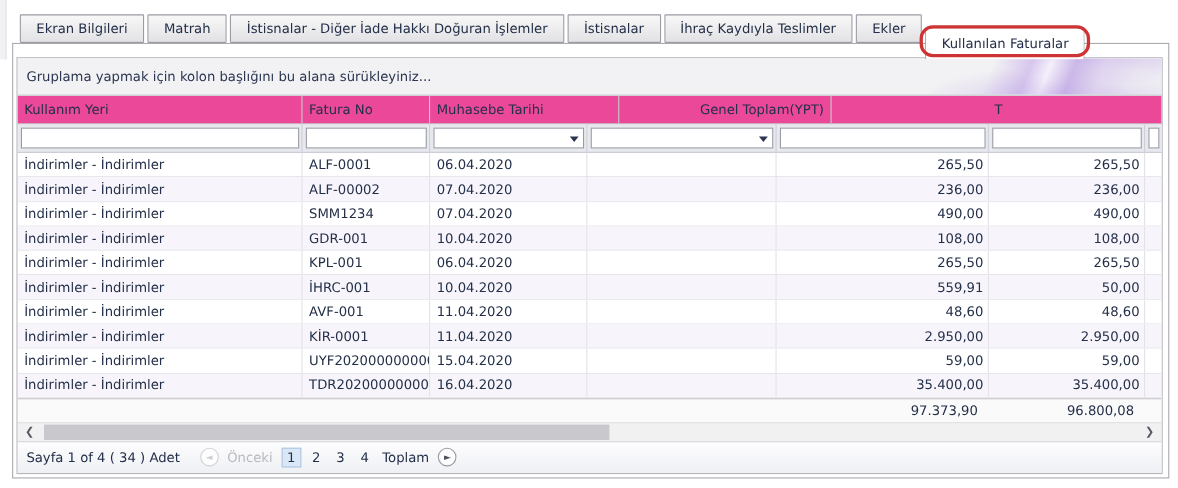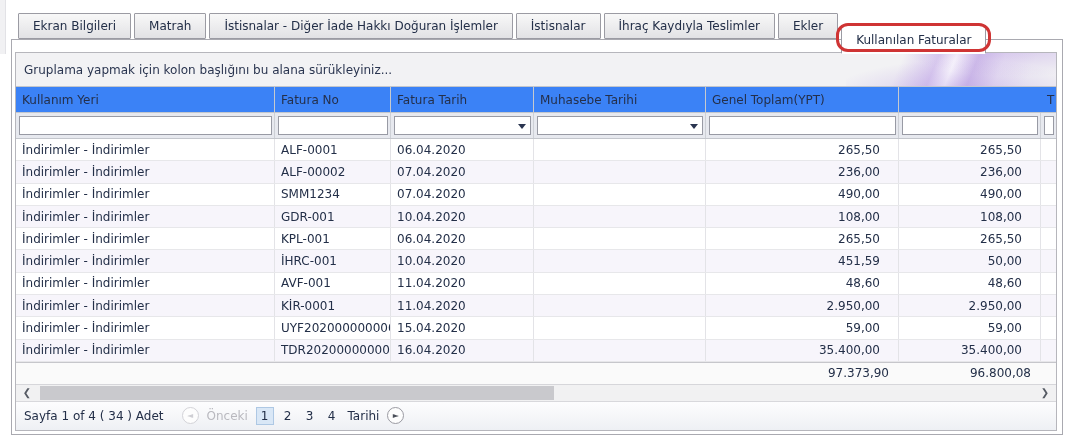--- a/index.html
+++ b/index.html
@@ -29,40 +29,40 @@
 
   .group-panel { position:relative; height:34px; background:#f2f2f4; border-bottom:1px solid #c3c6cc;
                  display:flex; align-items:center; padding-left:8px; color:#2a3550; overflow:hidden; }
   .group-deco { position:absolute; right:0; top:0; bottom:0; width:210px; pointer-events:none;
     background:
       radial-gradient(170px 46px at 82% -25%, rgba(186,158,228,.50), transparent 70%),
       radial-gradient(190px 52px at 55% 130%, rgba(172,140,222,.45), transparent 70%),
       linear-gradient(112deg, rgba(242,242,244,0) 26%, rgba(198,172,234,.55) 42%, rgba(255,255,255,.95) 50%, rgba(182,150,226,.55) 60%, rgba(222,206,242,.35) 72%, rgba(242,242,244,0) 86%);
   }
 
-  .hdr-row { display:flex; height:26px; background:#3b82f6; border-bottom:1px solid #c3c6cc; }
+  .hdr-row { display:flex; height:26px; background:#ec4899; border-bottom:1px solid #c3c6cc; }
   .hdr-cell { display:flex; align-items:center; padding:0 6px; border-right:1px solid #c7cace;
               color:#242f4a; overflow:hidden; white-space:nowrap; flex:none; }
   .hdr-cell:last-child { flex:1 1 auto; border-right:none; }
 
   .filter-row { display:flex; height:26px; background:#e7e9ef; border-bottom:1px solid #c3c6cc; }
   .filter-cell { position:relative; padding:3px 2px 3px 3px; border-right:1px solid #cdd0d6; flex:none; }
   .filter-cell:last-child { flex:1 1 auto; border-right:none; }
   .filter-input { width:100%; height:19px; border:1px solid #989aa4; background:#fff; font:inherit; padding:0 3px; outline:none; }
   .combo { position:relative; width:100%; height:19px; border:1px solid #989aa4; background:#fff; }
   .combo .arrow { position:absolute; right:4px; top:7px; width:0; height:0;
                   border-left:4px solid transparent; border-right:4px solid transparent; border-top:5px solid #2a3550; }
 
   .rows { flex:none; }
   .row { display:flex; height:22.3px; background:#fff; border-bottom:1px solid #e7e7ea; }
   .row.alt { background:#f7f5fb; }
   .cell { display:flex; align-items:center; padding:0 6px; border-right:1px solid #e3e3e7;
           overflow:hidden; white-space:nowrap; flex:none; }
   .cell:last-child { flex:1 1 auto; border-right:none; }
-  .cell.num { justify-content:flex-end; padding-right:18px; }
+  .cell.num { justify-content:flex-end; padding-right:4px; }
 
   .sum-row { display:flex; height:23px; background:#fafafa; border-top:1px solid #c6c6cb; border-bottom:1px solid #d6d6da; }
   .sum-cell { display:flex; align-items:center; padding:0 6px; flex:none; overflow:hidden; white-space:nowrap; }
   .sum-cell:last-child { flex:1 1 auto; }
   .sum-cell.num { justify-content:flex-end; padding-right:10px; }
 
   
   .hscroll { position:relative; height:17px; background:#f1f1f2; border-bottom:1px solid #d8d8dc; }
   .hs-arrow { position:absolute; top:0; width:18px; height:16px; display:flex; align-items:center; justify-content:center;
               color:#555a63; font-size:10px; cursor:pointer; }
@@ -121,27 +121,24 @@
         <div class="group-deco"></div>
       </div>
 
       <div class="hdr-row">
           <div class="hdr-cell" style="width: 259px;">
             <span>Kullanım Yeri</span>
           </div>
           <div class="hdr-cell" style="width: 116px;">
             <span>Fatura No</span>
           </div>
-          <div class="hdr-cell" style="width: 143px;">
-            <span>Fatura Tarih</span>
-          </div>
           <div class="hdr-cell" style="width: 172px;">
             <span>Muhasebe Tarihi</span>
           </div>
-          <div class="hdr-cell" style="width: 193px;">
+          <div class="hdr-cell" style="width: 193px; justify-content: flex-end;">
             <span>Genel Toplam(YPT)</span>
           </div>
           <div class="hdr-cell" style="width: 142px; margin-top: 48px;">
             <span>Genel Toplam</span>
           </div>
           <div class="hdr-cell">
             <span>T</span>
           </div>
         </div>
       <div class="filter-row">
@@ -205,21 +202,21 @@
             <div class="cell" style="width: 172px;"></div>
             <div class="cell num" style="width: 193px;">265,50</div>
             <div class="cell num" style="width: 142px;">265,50</div>
             <div class="cell"></div>
           </div>
           <div class="row alt">
             <div class="cell" style="width: 259px;">İndirimler - İndirimler</div>
             <div class="cell" style="width: 116px;">İHRC-001</div>
             <div class="cell" style="width: 143px;">10.04.2020</div>
             <div class="cell" style="width: 172px;"></div>
-            <div class="cell num" style="width: 193px;">451,59</div>
+            <div class="cell num" style="width: 193px;">559,91</div>
             <div class="cell num" style="width: 142px;">50,00</div>
             <div class="cell"></div>
           </div>
           <div class="row">
             <div class="cell" style="width: 259px;">İndirimler - İndirimler</div>
             <div class="cell" style="width: 116px;">AVF-001</div>
             <div class="cell" style="width: 143px;">11.04.2020</div>
             <div class="cell" style="width: 172px;"></div>
             <div class="cell num" style="width: 193px;">48,60</div>
             <div class="cell num" style="width: 142px;">48,60</div>
@@ -272,19 +269,19 @@
       <div class="pager">
         <span class="pager-info">Sayfa 1 of 4 ( 34 ) Adet</span>
         <span class="pg-circle disabled">◄</span>
         <span class="pg-label disabled">Önceki</span>
         <span class="pg-pages" style="display:flex;gap:6px;align-items:center;">
             <span class="pg-num current">1</span>
             <span class="pg-num">2</span>
             <span class="pg-num">3</span>
             <span class="pg-num">4</span>
           </span>
-        <span class="pg-label">Tarihi</span>
+        <span class="pg-label">Toplam</span>
         <span class="pg-circle">►</span>
       </div>
 
     </div>
   </div>
 </div>
 
 </body></html>

